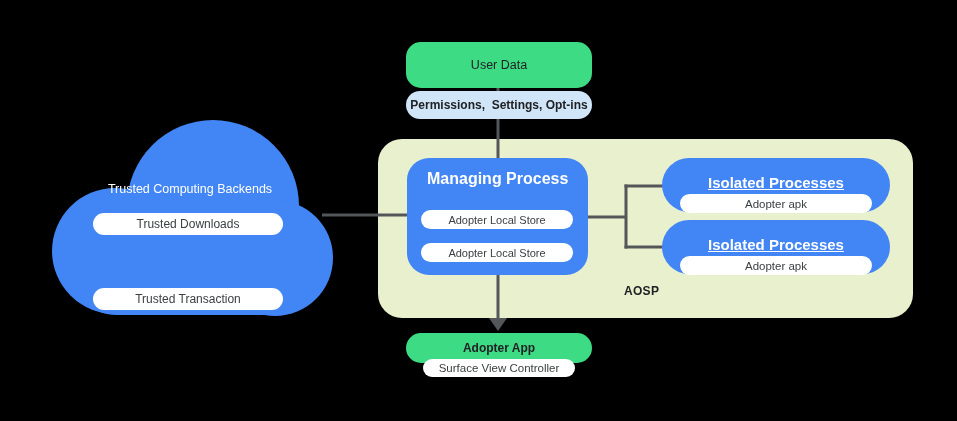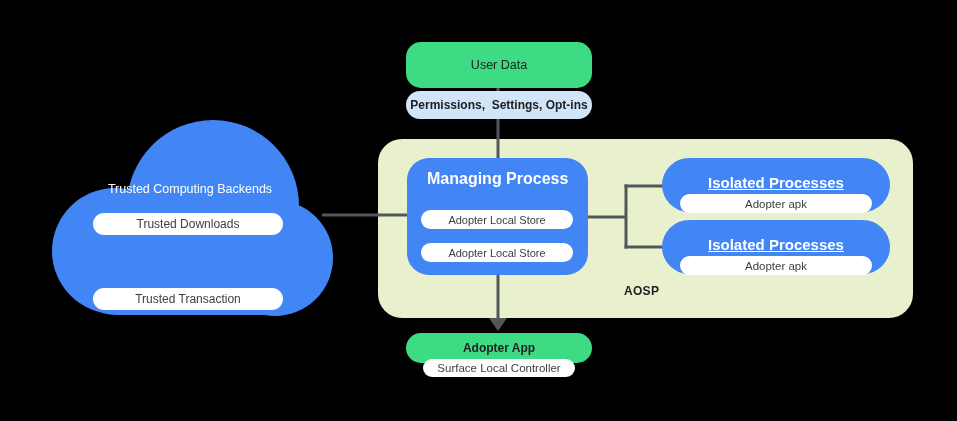--- a/index.html
+++ b/index.html
@@ -176,16 +176,16 @@
     <div class="isolated-title">Isolated Processes</div>
     <div class="center-flex apk-pill">Adopter apk</div>
   </div>
   <div class="abs isolated-box second">
     <div class="isolated-title">Isolated Processes</div>
     <div class="center-flex apk-pill">Adopter apk</div>
   </div>
 
   <div class="abs adopter-app">
     <div class="adopter-title">Adopter App</div>
-    <div class="center-flex surface-pill">Surface Local Controller</div>
+    <div class="center-flex surface-pill">Surface View Controller</div>
   </div>
 
 </div>
 
 </body></html>

